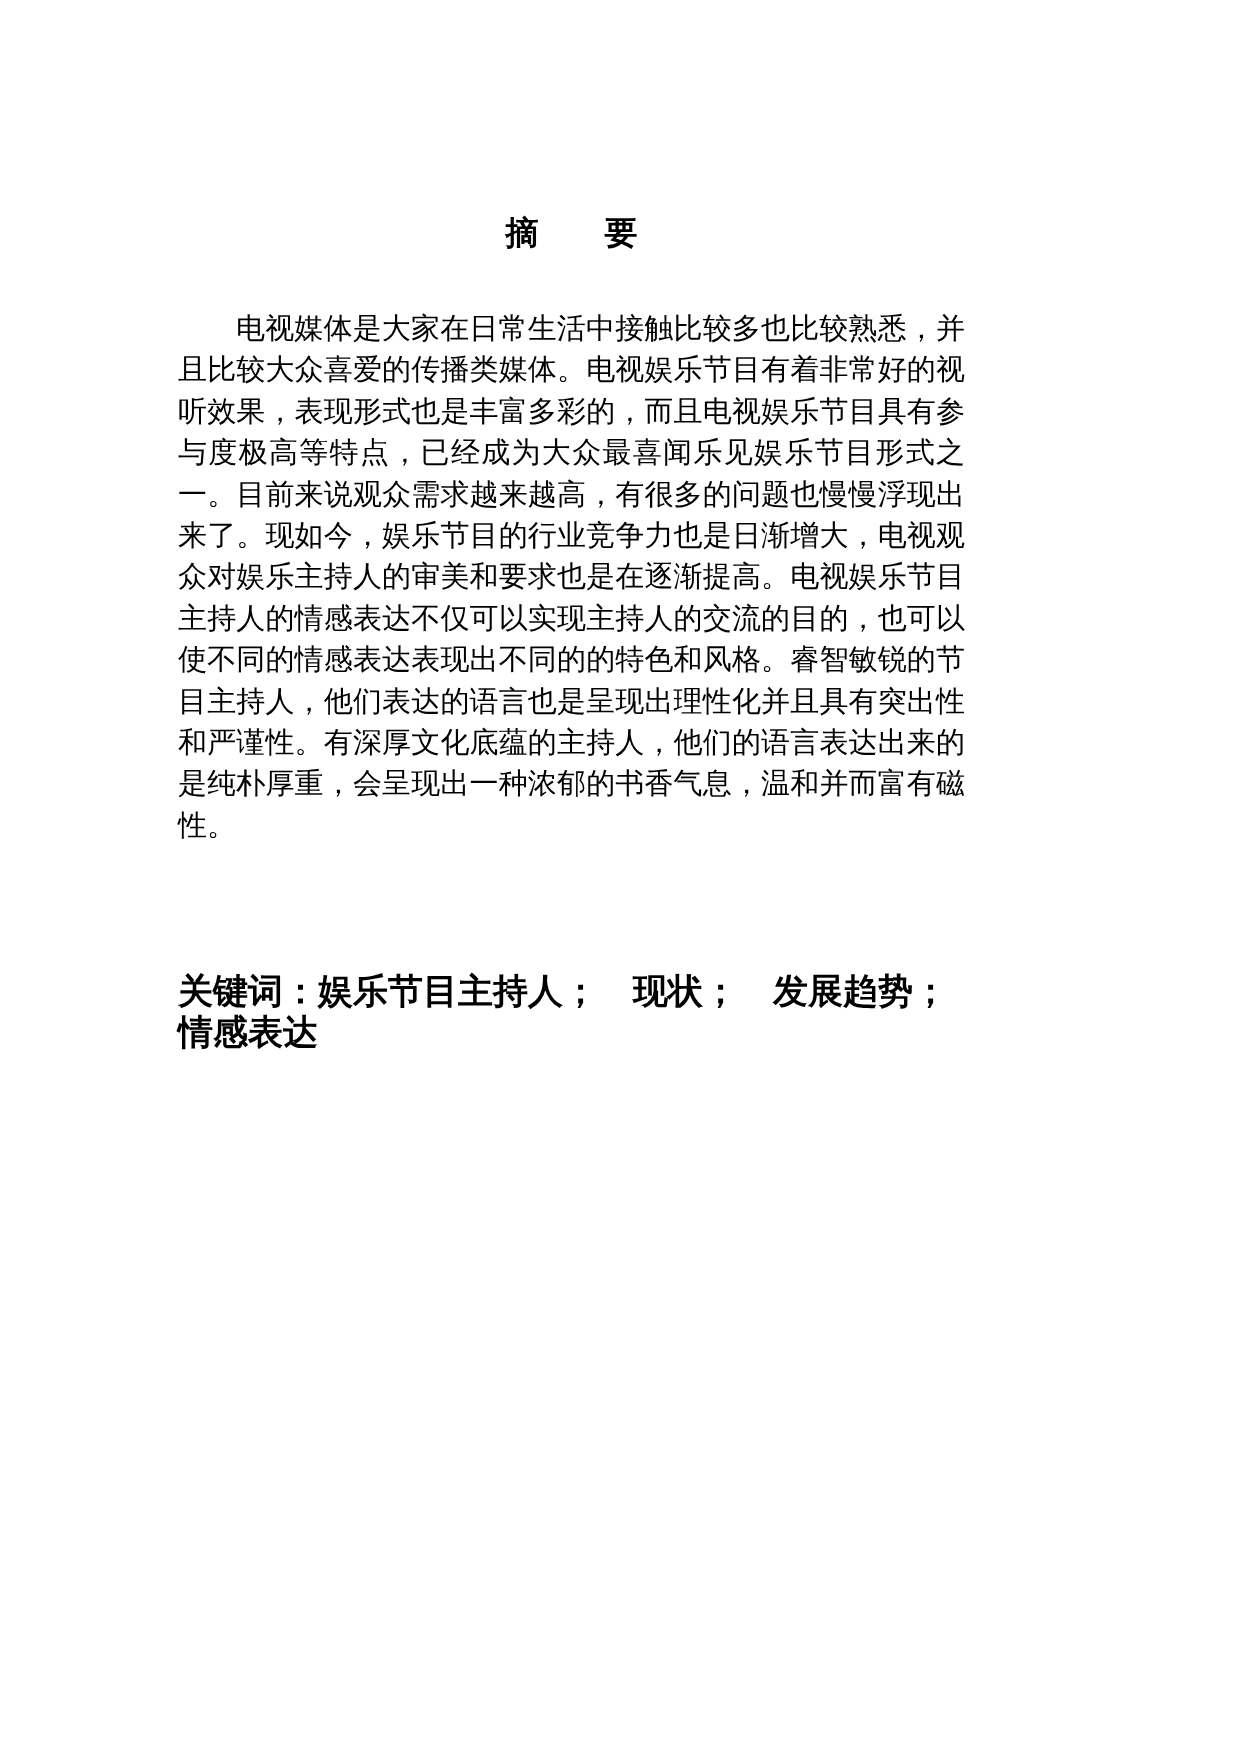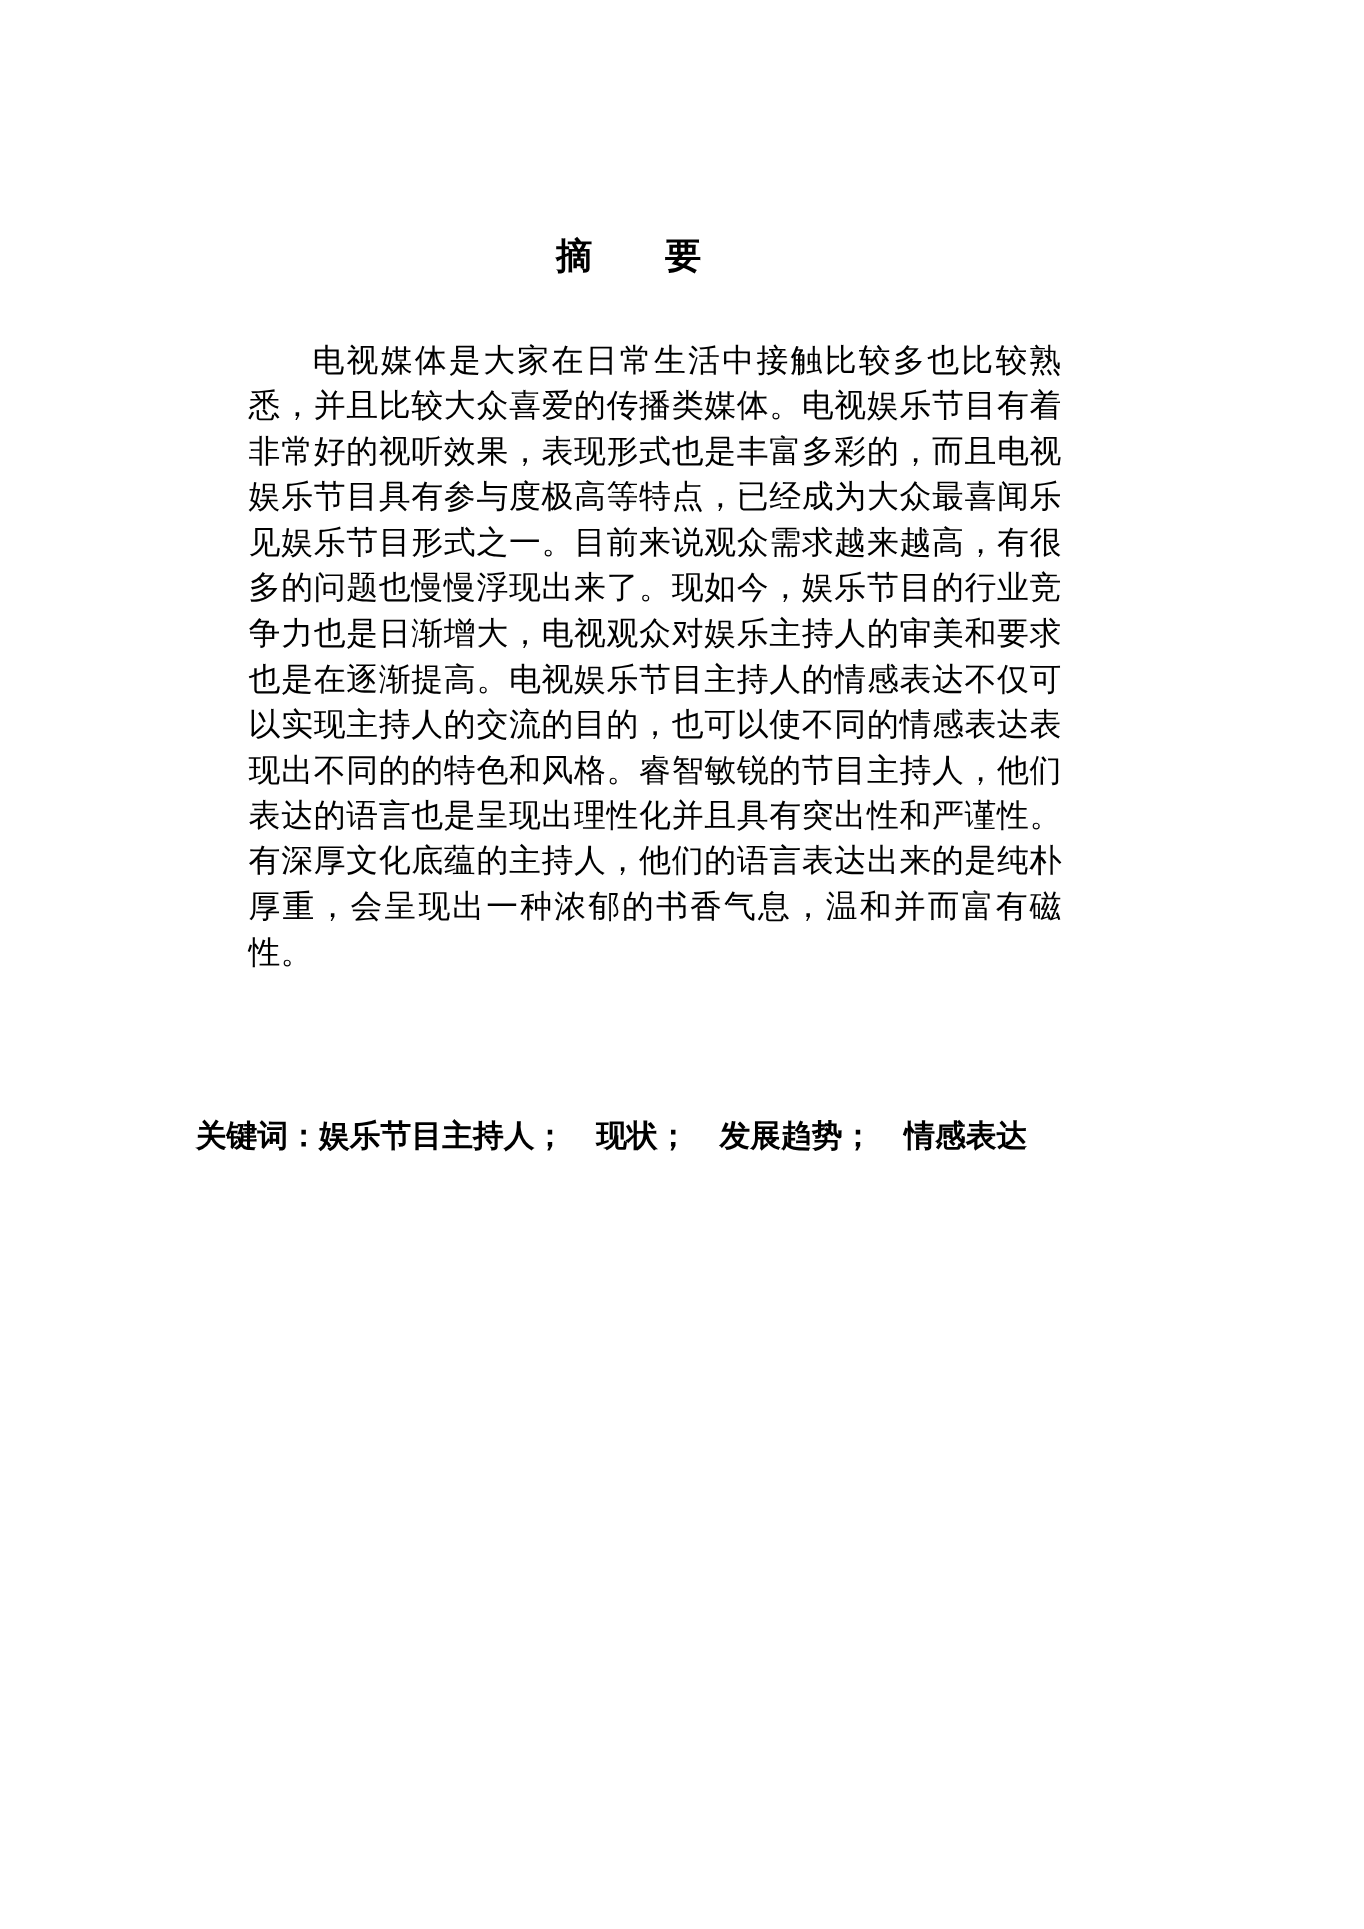--- a/index.html
+++ b/index.html
@@ -29,32 +29,31 @@
   }
   .abstract-body {
     margin-top: 57px;
     font-family: Liberation Sans, sans-serif;
     font-size: 29px;
     line-height: 41.4px;
     text-align: justify;
     color: #000000;
     word-break: normal;
     line-break: strict;
-    margin-left: 48px;
   }
   .abstract-body p {
     margin: 0;
     padding: 0;
     text-indent: 2em;
   }
   .keywords-line {
     margin-top: 124px;
     font-family: "Liberation Sans", sans-serif;
     font-weight: 700;
-    font-size: 28px;
+    font-size: 35px;
     line-height: 41px;
     color: #000000;
   }
   .keywords-line .keywords-label {
     font-weight: 800;
   }
 </style>
 </head>
 <body>
 

